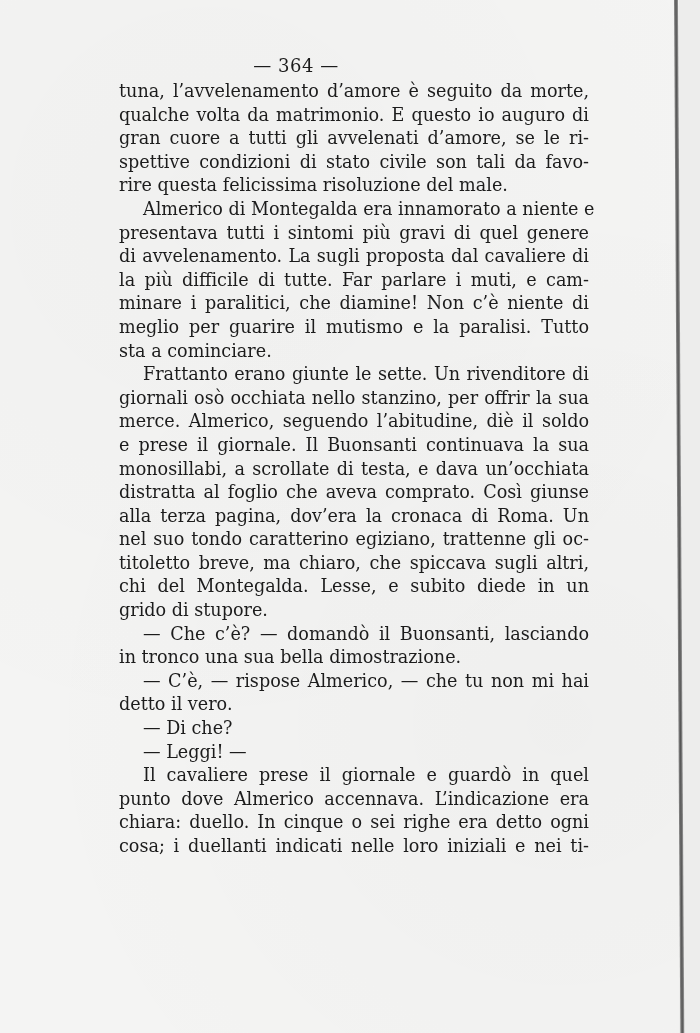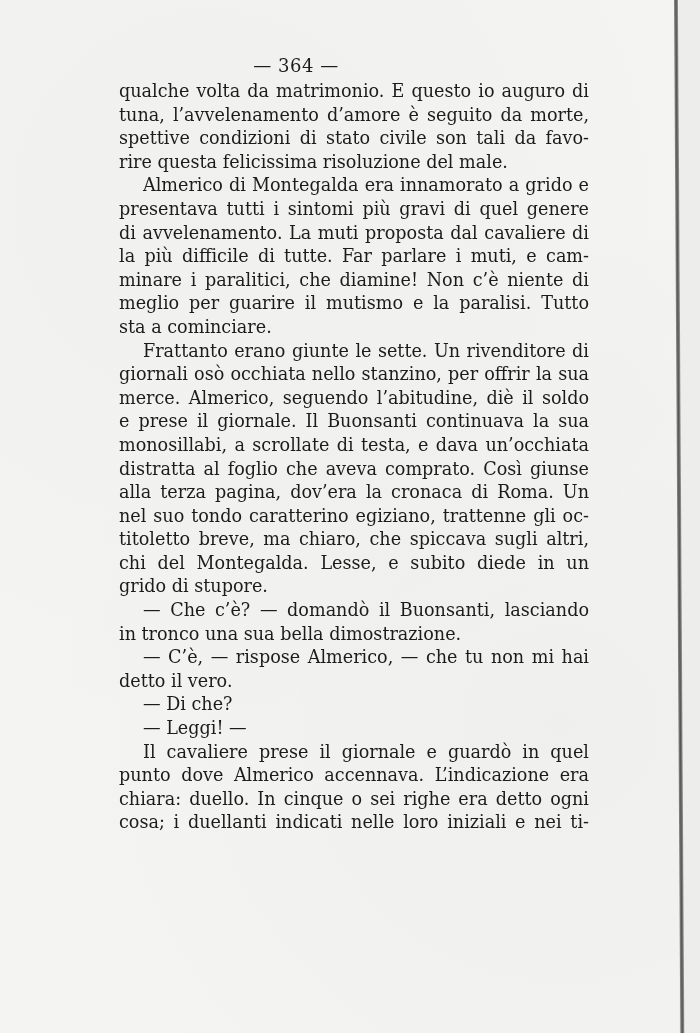--- a/index.html
+++ b/index.html
@@ -76,27 +76,28 @@
 </head>
 <body>
 
 <div class="page">
   <div class="edge-right"></div>
   <div class="edge-line"></div>
 
   <div class="page-number">— 364 —</div>
 
   <div class="text-block" id="text-block">
+    <div class="line">tuna, l’avvelenamento d’amore è seguito da morte,</div>
     <div class="line">qualche volta da matrimonio. E questo io auguro di</div>
-    <div class="line">tuna, l’avvelenamento d’amore è seguito da morte,</div>
+    <div class="line">gran cuore a tutti gli avvelenati d’amore, se le ri-</div>
     <div class="line">spettive condizioni di stato civile son tali da favo-</div>
     <div class="line last">rire questa felicissima risoluzione del male.</div>
-    <div class="line indent">Almerico di Montegalda era innamorato a grido e</div>
+    <div class="line indent">Almerico di Montegalda era innamorato a niente e</div>
     <div class="line">presentava tutti i sintomi più gravi di quel genere</div>
-    <div class="line">di avvelenamento. La muti proposta dal cavaliere di</div>
+    <div class="line">di avvelenamento. La sugli proposta dal cavaliere di</div>
     <div class="line">la più difficile di tutte. Far parlare i muti, e cam-</div>
     <div class="line">minare i paralitici, che diamine! Non c’è niente di</div>
     <div class="line">meglio per guarire il mutismo e la paralisi. Tutto</div>
     <div class="line last">sta a cominciare.</div>
     <div class="line indent">Frattanto erano giunte le sette. Un rivenditore di</div>
     <div class="line">giornali osò occhiata nello stanzino, per offrir la sua</div>
     <div class="line">merce. Almerico, seguendo l’abitudine, diè il soldo</div>
     <div class="line">e prese il giornale. Il Buonsanti continuava la sua</div>
     <div class="line">monosillabi, a scrollate di testa, e dava un’occhiata</div>
     <div class="line">distratta al foglio che aveva comprato. Così giunse</div>

